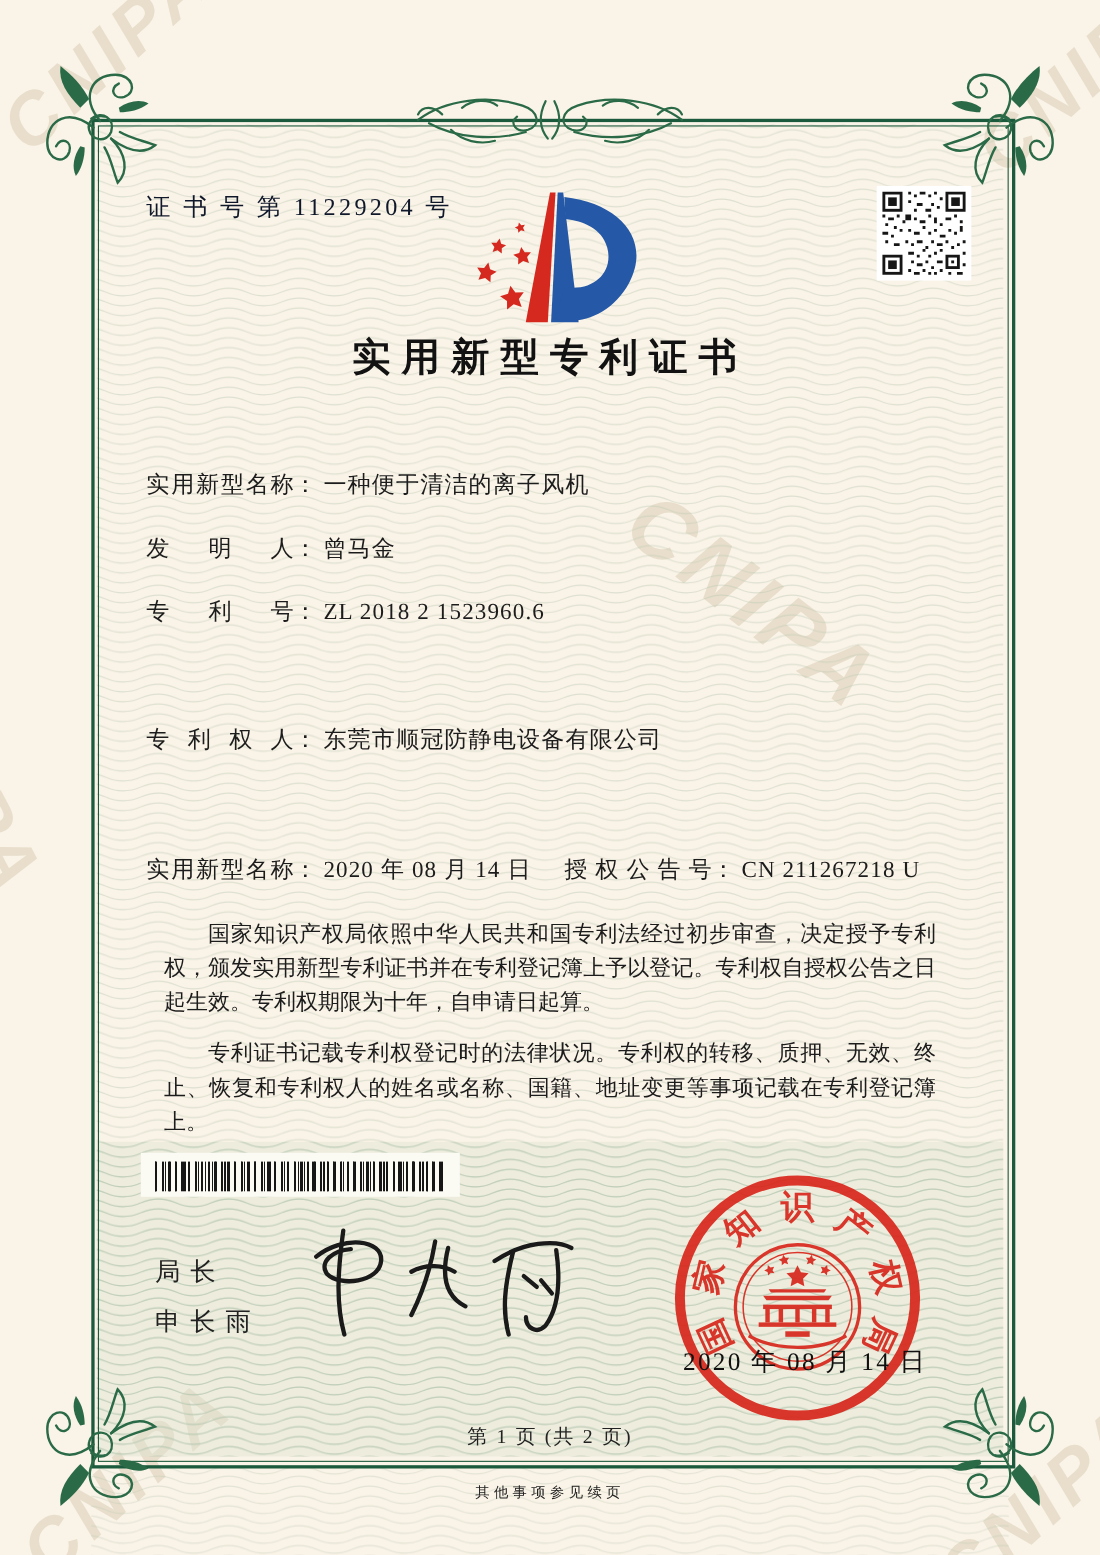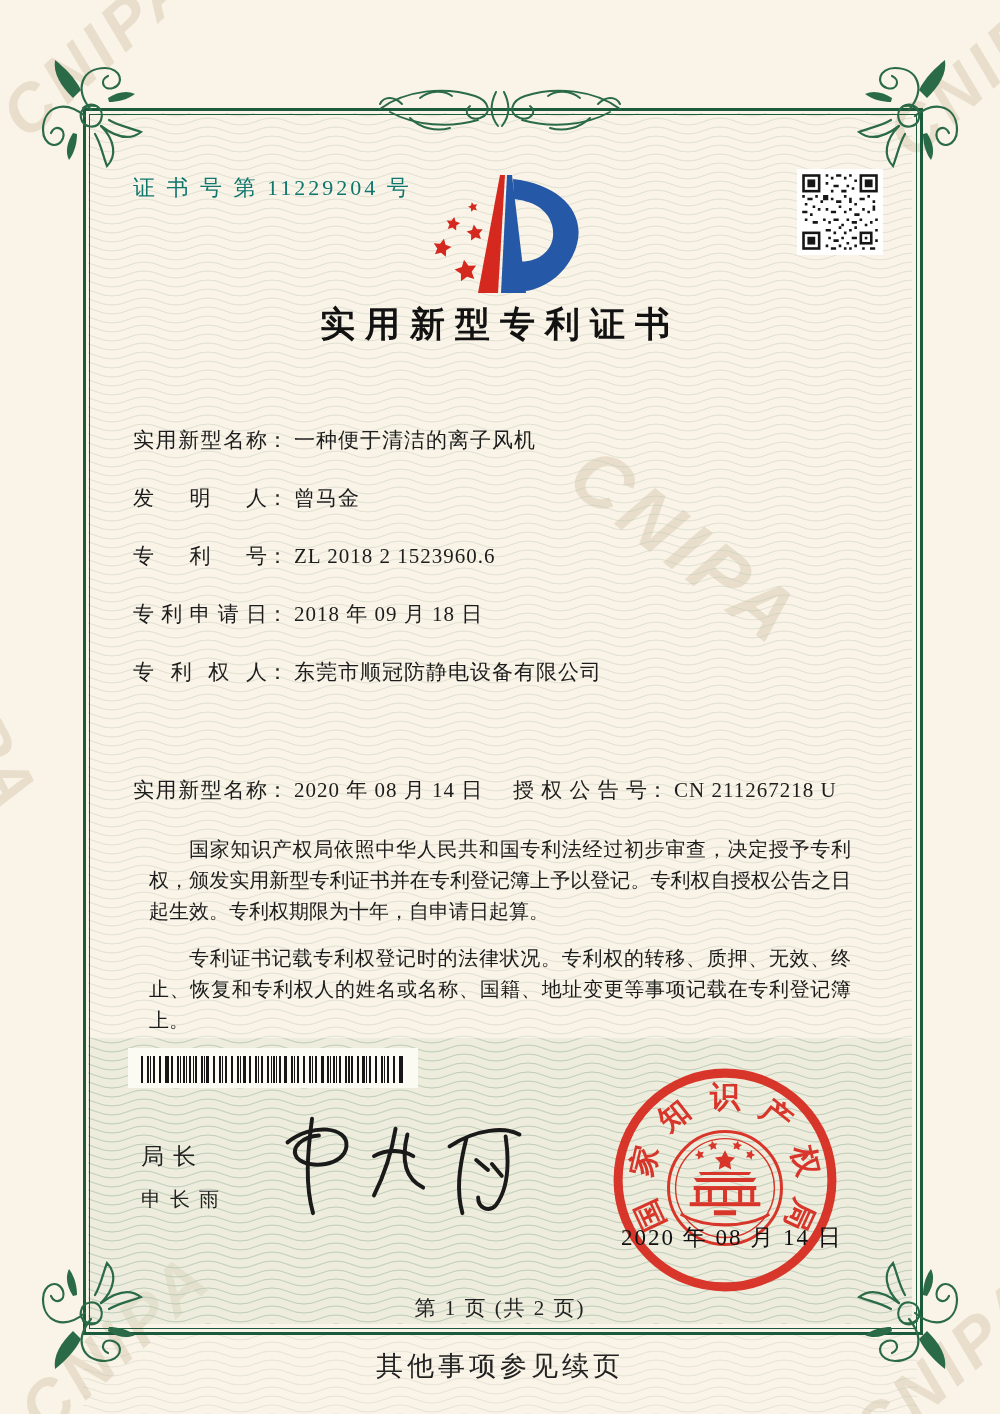--- a/index.html
+++ b/index.html
@@ -15,21 +15,21 @@
   .wm4{left:-52px;top:586px;transform:rotate(62deg);}
   .wm5{left:4px;top:1392px;transform:rotate(-42deg);}
   .wm6{left:836px;top:1414px;transform:rotate(-42deg);}
 
   
   .frame{position:absolute;left:83px;top:108px;width:834px;height:1221px;border:3px solid #1b5a3c;}
   .frame-inner{position:absolute;inset:3px;border:1px solid #1b5a3c;}
 
   .deco{position:absolute;pointer-events:none;}
 
-  .certno{position:absolute;left:133px;top:173px;font-size:22px;color:#0f766e;letter-spacing:3px;}
+  .certno{position:absolute;left:133px;top:173px;font-size:22px;color:#0f172a;letter-spacing:3px;}
 
   .qr{position:absolute;left:797px;top:169px;width:86px;height:86px;background:#fff;}
   .logo{position:absolute;left:420px;top:165px;width:180px;height:134px;}
 
   .title{position:absolute;left:0;top:301px;width:100%;text-align:center;
          font-size:35px;font-weight:700;letter-spacing:10px;color:#121212;}
 
   .field-row{position:absolute;left:133px;width:780px;font-size:21px;color:#1c1c1c;white-space:nowrap;}
   .flabel{display:inline-block;width:134px;text-align:justify;text-align-last:justify;}
   .fcolon{display:inline-block;margin-right:6px;}
@@ -43,28 +43,28 @@
   .barcode-strip{position:absolute;left:128px;top:1048px;width:290px;height:40px;background:#fbfaf3;}
   .barcode{position:absolute;left:141px;top:1056px;width:262px;height:27px;background-color:#fbfaf3;
     background-image:
       repeating-linear-gradient(90deg,#161616 0 2px,transparent 2px 6px),
       repeating-linear-gradient(90deg,#161616 0 1px,transparent 1px 9px),
       repeating-linear-gradient(90deg,#161616 0 1px,transparent 1px 13px);}
 
   .comm-title{position:absolute;left:141px;top:1141px;font-family:"Liberation Sans","DejaVu Sans",sans-serif;
               font-size:23px;color:#222;letter-spacing:9px;}
   .comm-name{position:absolute;left:141px;top:1186px;font-family:"Liberation Sans","DejaVu Sans",sans-serif;
-             font-size:20px;color:#222;letter-spacing:9px;}
+             font-size:23px;color:#222;letter-spacing:9px;}
   .sig{position:absolute;left:258px;top:1100px;width:285px;height:128px;}
 
   .seal{position:absolute;left:606px;top:1061px;width:238px;height:238px;}
   .seal-date{position:absolute;left:621px;top:1222px;font-size:23px;color:#101010;letter-spacing:2px;white-space:nowrap;}
 
-  .pageinfo{position:absolute;left:0;top:1294px;width:100%;text-align:center;font-size:21px;color:#222;letter-spacing:2px;}
-  .contnote{position:absolute;left:0;top:1348px;width:100%;text-align:center;font-size:27px;color:#222;letter-spacing:4px;}
+  .pageinfo{position:absolute;left:0;top:1294px;width:100%;text-align:center;font-size:18px;color:#222;letter-spacing:2px;}
+  .contnote{position:absolute;left:0;top:1348px;width:100%;text-align:center;font-size:13px;color:#222;letter-spacing:4px;}
 </style>
 </head>
 <body>
 
 <div class="page">
 
   <span class="wm wm1">CNIPA</span>
   <span class="wm wm2">CNIPA</span>
   <span class="wm wm3">CNIPA</span>
   <span class="wm wm4">CNIPA</span>
@@ -202,23 +202,20 @@
   <div class="title">实用新型专利证书</div>
 
   <div class="field-row" style="top:426px">
     <span class="flabel">实用新型名称</span><span class="fcolon">：</span><span class="fvalue">一种便于清洁的离子风机</span>
   </div>
   <div class="field-row" style="top:484px">
     <span class="flabel">发明人</span><span class="fcolon">：</span><span class="fvalue">曾马金</span>
   </div>
   <div class="field-row" style="top:542px">
     <span class="flabel">专利号</span><span class="fcolon">：</span><span class="fvalue">ZL 2018 2 1523960.6</span>
-  </div>
-  <div class="field-row" style="top:600px">
-    <span class="flabel">专利申请日</span><span class="fcolon">：</span><span class="fvalue">2018 年 09 月 18 日</span>
   </div>
   <div class="field-row" style="top:658px">
     <span class="flabel">专利权人</span><span class="fcolon">：</span><span class="fvalue">东莞市顺冠防静电设备有限公司</span>
   </div>
   <div class="field-row" style="top:776px">
     <span class="flabel">实用新型名称</span><span class="fcolon">：</span><span class="fvalue">2020 年 08 月 14 日</span>
     <span class="grant-right">
       <span class="flabel">授权公告号</span><span class="fcolon">：</span><span class="fvalue">CN 211267218 U</span>
     </span>
   </div>

